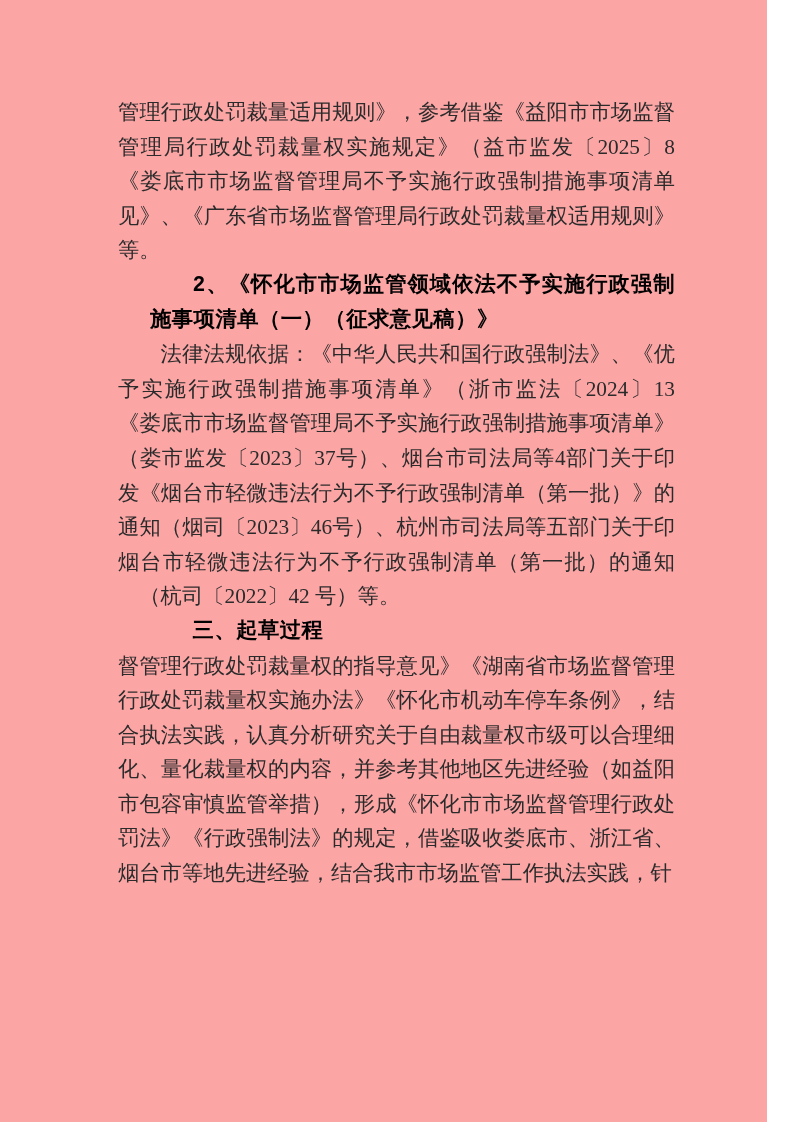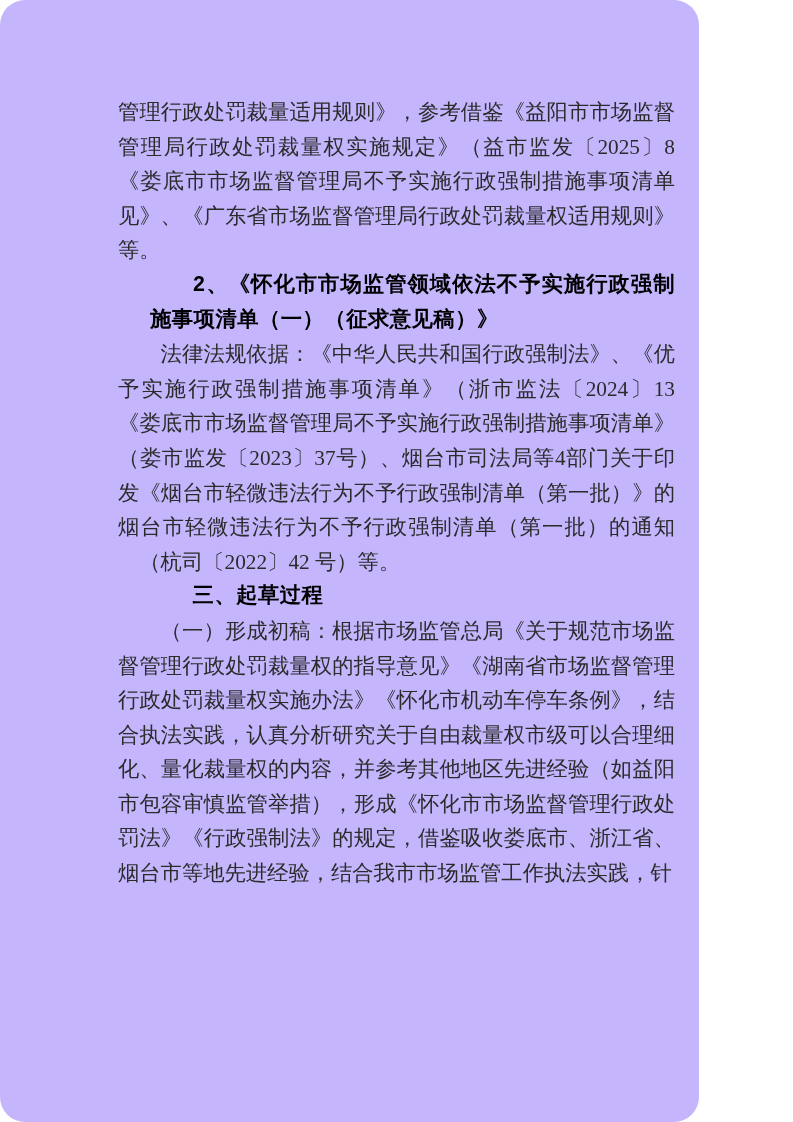--- a/index.html
+++ b/index.html
@@ -2,25 +2,24 @@
 <html><head>
 <meta charset="utf-8">
 <style>
   html, body {
     margin: 0;
     padding: 0;
     background: #ffffff;
   }
   .page {
     position: relative;
-    width: 699px;
+    width: 767px;
     height: 1122px;
-    background: #c4b5fd;
+    background: #fca5a5;
     overflow: hidden;
-    border-radius: 25px;
   }
   .text-block {
     position: absolute;
     left: 118px;
     top: 95px;
     width: 557px;
     font-family: "Liberation Serif", "DejaVu Serif", serif;
     font-size: 21.3px;
     line-height: 34.6px;
     color: #2b2b2b;
@@ -63,28 +62,28 @@
         <div class="line last-line">施事项清单（一）（征求意见稿）》</div>
       </div>
       <div class="block body">
         <div class="line first-indent">法律法规依据：《中华人民共和国行政强制法》、《优</div>
       </div>
       <div class="block body">
         <div class="line">予实施行政强制措施事项清单》（浙市监法〔2024〕13 号）、</div>
         <div class="line">《娄底市市场监督管理局不予实施行政强制措施事项清单》</div>
         <div class="line">（娄市监发〔2023〕37号）、烟台市司法局等4部门关于印</div>
         <div class="line">发《烟台市轻微违法行为不予行政强制清单（第一批）》的</div>
+        <div class="line">通知（烟司〔2023〕46号）、杭州市司法局等五部门关于印</div>
         <div class="line">烟台市轻微违法行为不予行政强制清单（第一批）的通知</div>
         <div class="line last-line">　（杭司〔2022〕42 号）等。</div>
       </div>
       <div class="block heading">
         <div class="line last-line first-indent">三、起草过程</div>
       </div>
       <div class="block body">
-        <div class="line first-indent">（一）形成初稿：根据市场监管总局《关于规范市场监</div>
         <div class="line">督管理行政处罚裁量权的指导意见》《湖南省市场监督管理</div>
         <div class="line">行政处罚裁量权实施办法》《怀化市机动车停车条例》，结</div>
         <div class="line">合执法实践，认真分析研究关于自由裁量权市级可以合理细</div>
         <div class="line">化、量化裁量权的内容，并参考其他地区先进经验（如益阳</div>
         <div class="line">市包容审慎监管举措），形成《怀化市市场监督管理行政处</div>
         <div class="line">罚法》《行政强制法》的规定，借鉴吸收娄底市、浙江省、</div>
         <div class="line last-line">烟台市等地先进经验，结合我市市场监管工作执法实践，针</div>
       </div>
     </div>
 </div>

